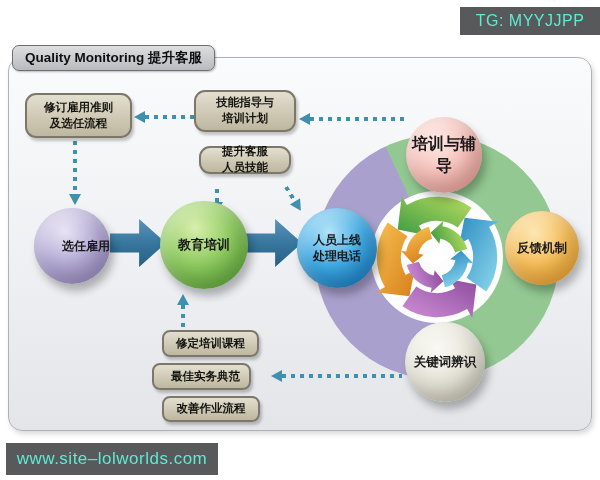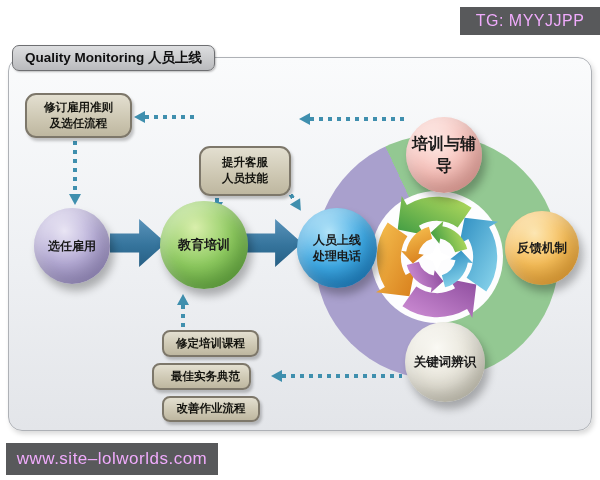--- a/index.html
+++ b/index.html
@@ -1,20 +1,20 @@
 <!DOCTYPE html>
 <html><head>
 <meta charset="utf-8">
 <style>
   * { margin:0; padding:0; box-sizing:border-box; }
   body { background:#fff; font-family:"Liberation Sans","DejaVu Sans",sans-serif; }
   .screen { position:relative; width:600px; height:480px; background:#ffffff; overflow:hidden; }
 
   
-  .wm { position:absolute; background:#58595b; color:#f0abfc; display:flex; align-items:center; justify-content:center; letter-spacing:.5px; }
+  .wm { position:absolute; background:#58595b; color:#5eead4; display:flex; align-items:center; justify-content:center; letter-spacing:.5px; }
   .wm-tr { top:7px; right:0; width:140px; height:28px; font-size:16px; }
   .wm-bl { top:443px; left:6px; width:212px; height:32px; font-size:17px; }
 
   
   .panel { position:absolute; left:8px; top:57px; width:584px; height:374px;
     border:1px solid #aeb1b6; border-radius:14px;
     background:linear-gradient(180deg,#fafbfc 0%,#eef0f3 55%,#e3e5e9 100%);
     box-shadow:2px 3px 5px rgba(0,0,0,.15); }
   .title-tab { position:absolute; left:12px; top:45px; height:26px; padding:0 12px;
     display:flex; align-items:center; z-index:20;
@@ -29,21 +29,21 @@
     border:2px solid #7d776a; border-radius:11px;
     font-size:11.5px; font-weight:bold; color:#14140f; line-height:1.35; text-align:right;
     box-shadow:2px 3px 3px rgba(0,0,0,.22); }
   .box-s { border-radius:8px; }
 
   
   .sphere { position:absolute; z-index:10; border-radius:50%; display:flex; flex-direction:column;
     align-items:center; justify-content:center; text-align:center;
     font-weight:bold; color:#191919; line-height:1.35;
     box-shadow:4px 7px 9px rgba(0,0,0,.28), inset -8px -12px 18px rgba(0,0,0,.16), inset 6px 8px 14px rgba(255,255,255,.35); }
-  .sp-purple { background:radial-gradient(circle at 40% 30%, #e9e5f4 0%, #b5abd6 48%, #8c7fba 100%); }
+  .sp-purple { background:radial-gradient(circle at 40% 30%, #e9e5f4 0%, #b5abd6 48%, #8c7fba 100%);align-items:flex-end; }
   .sp-green  { background:radial-gradient(circle at 40% 30%, #d9efac 0%, #8cc95e 48%, #4f9e2f 100%); }
   .sp-blue   { background:radial-gradient(circle at 40% 30%, #b2e4f9 0%, #3da8e3 48%, #0b6cb5 100%); }
   .sp-pink   { background:radial-gradient(circle at 40% 32%, #fdeae6 0%, #f6bcb5 52%, #e8958c 100%); }
   .sp-orange { background:radial-gradient(circle at 40% 30%, #fce6b2 0%, #f7bd57 48%, #ec9a20 100%); }
   .sp-gray   { background:radial-gradient(circle at 40% 32%, #faf9f4 0%, #e4e1d5 55%, #bcb8a4 100%); }
 
   
   .ring { position:absolute; left:315px; top:135px; width:244px; height:244px; border-radius:50%; z-index:1;
     background:conic-gradient(from -25deg, #93c892 0deg 205deg, #a9a0cd 205deg 360deg); }
   .hub { position:absolute; left:371px; top:191px; width:132px; height:132px; border-radius:50%;
@@ -72,21 +72,21 @@
 
   <div class="wm wm-tr">
     <span>TG: MYYJJPP</span>
   </div>
   <div class="wm wm-bl">
     <span>www.site–lolworlds.com</span>
   </div>
 
   <div class="panel"></div>
   <div class="title-tab">
-    <span>Quality Monitoring 人员上线</span>
+    <span>Quality Monitoring 提升客服</span>
   </div>
 
   <div class="ring"></div>
   <div class="hub"></div>
   <svg class="cycle-svg" viewBox="0 0 200 200">
     <defs>
       <path id="seg" d="M140.2,42.7 A70,70 0 0 0 65,39.4 L59,29 L54.3,67.9 L85,74 L79,63.6 A42,42 0 0 1 124.1,65.6 Z"></path>
       <linearGradient id="gg" x1="1" y1="0" x2="0" y2="1">
           <stop offset="0" stop-color="#bade5f"></stop>
           <stop offset="1" stop-color="#3e9b43"></stop>
@@ -116,21 +116,25 @@
       <use href="#seg" fill="url(#gp)" transform="rotate(180 100 100)"></use>
       <use href="#seg" fill="url(#go)" transform="rotate(270 100 100)"></use>
     </g>
     <path d="M100,84 L105,95 L116,100 L105,105 L100,116 L95,105 L84,100 L95,95 Z" fill="#ffffff"></path>
   </svg>
 
   <div class="box" style="left:25px; top:93px; width:107px; height:45px;">
     <span>修订雇用准则</span>
     <span>及选任流程</span>
   </div>
-  <div class="box" style="left:199px; top:146px; width:92px; height:50px;">
+  <div class="box" style="left:194px; top:90px; width:102px; height:42px;">
+    <span>技能指导与</span>
+    <span>培训计划</span>
+  </div>
+  <div class="box" style="left:199px; top:146px; width:92px; height:28px;">
     <span>提升客服</span>
     <span>人员技能</span>
   </div>
   <div class="box box-s" style="left:162px; top:330px; width:97px; height:27px;">
     <span>修定培训课程</span>
   </div>
   <div class="box box-s" style="left:152px; top:363px; width:99px; height:27px;padding-left:8px;">
     <span>最佳实务典范</span>
   </div>
   <div class="box box-s" style="left:162px; top:396px; width:98px; height:26px;">

